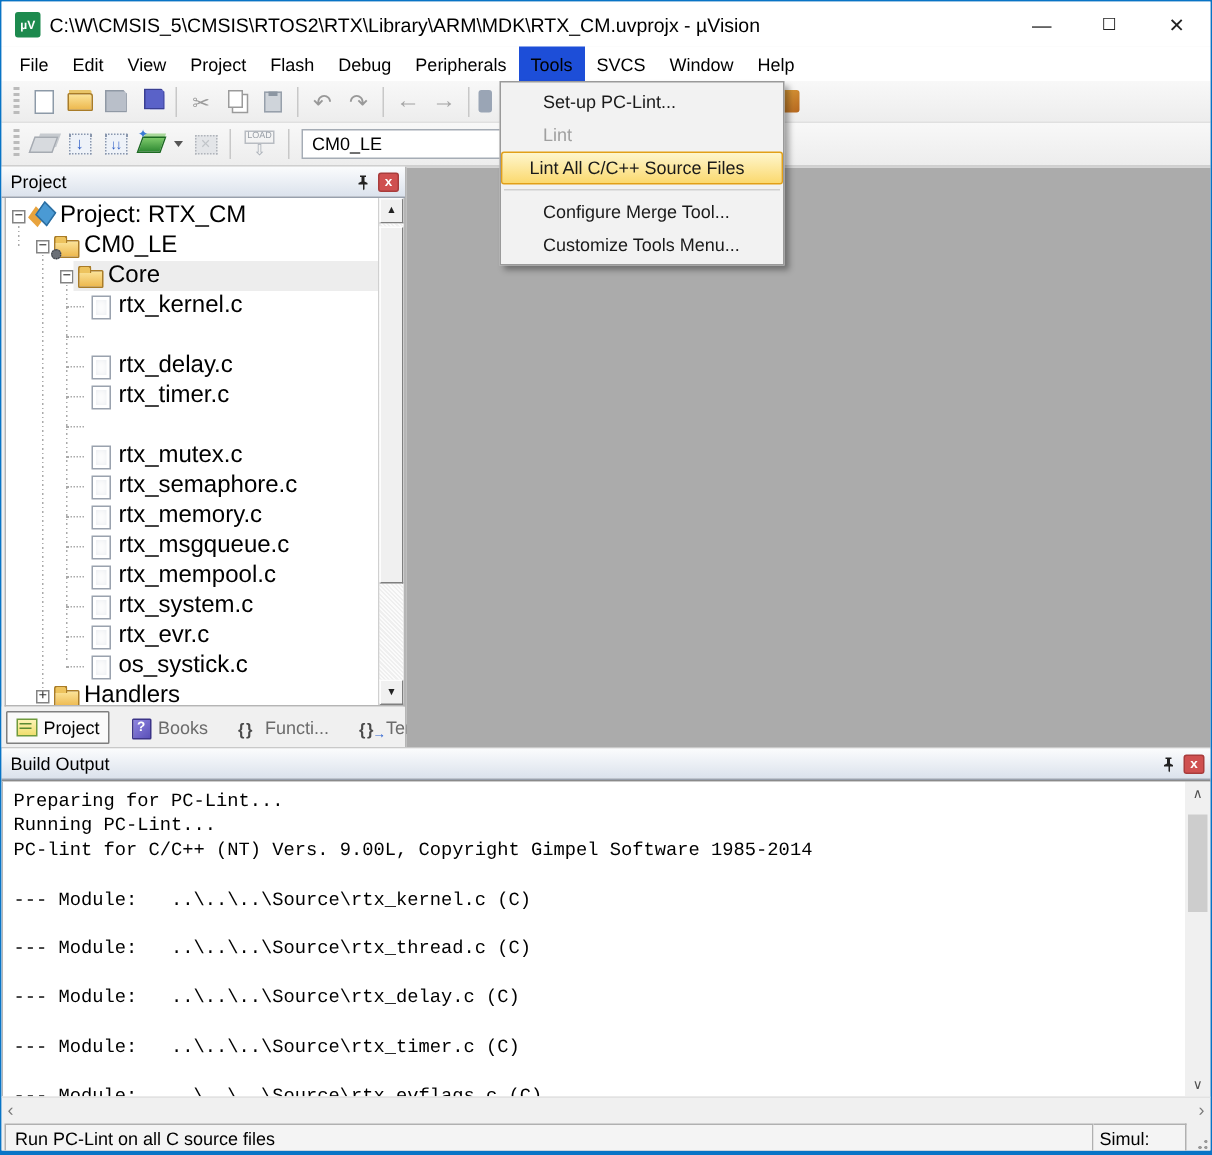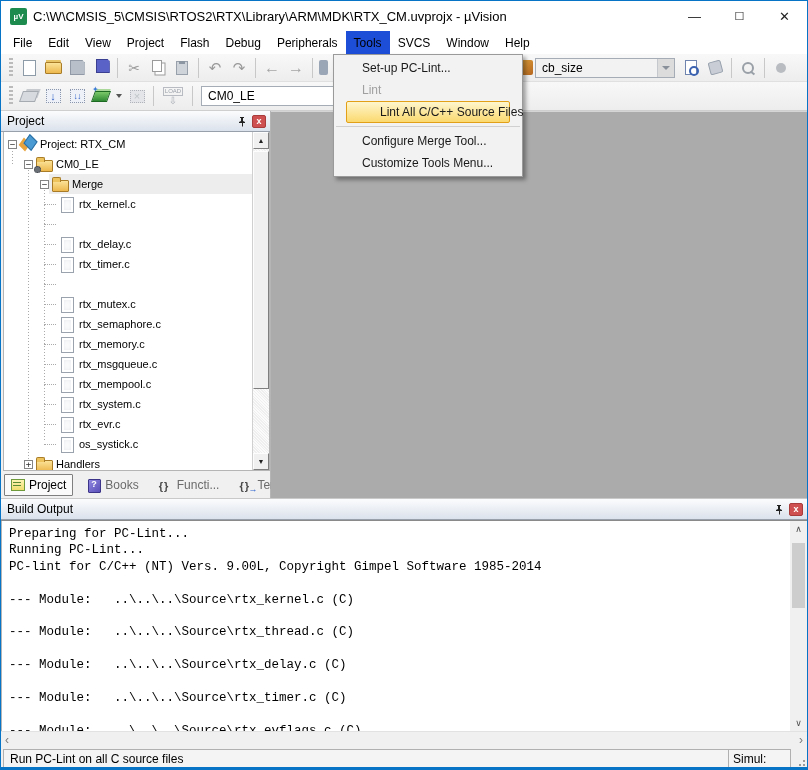--- a/index.html
+++ b/index.html
@@ -86,21 +86,21 @@
   .stub { height:1px; border-top:1px dotted #aaa; flex:none; }
   .hl-wrap { display:flex; align-items:center; flex:1; height:100%; }
   .hl-wrap.selected { background:#ededed; }
   .t-icon { width:16px; height:14px; margin:0 4px 0 3px; position:relative; flex:none; }
   .ti-project::before { content:""; position:absolute; width:9px; height:9px; left:0; top:3px; background:#e8a33d; transform:rotate(45deg) skew(10deg); }
   .ti-project::after { content:""; position:absolute; width:9px; height:9px; left:5px; top:0; background:#4a9ad4; transform:rotate(45deg) skew(10deg); border:1px solid #2c6ea0; }
   .ti-folder::before, .ti-folder-gear::before, .ti-folder-open::before { content:""; position:absolute; left:0; top:3px; width:15px; height:10px; background:linear-gradient(#fbe398,#edb84e); border:1px solid #a97c28; border-radius:1px; }
   .ti-folder::after, .ti-folder-gear::after, .ti-folder-open::after { content:""; position:absolute; left:0; top:0; width:7px; height:4px; background:#edc35e; border:1px solid #a97c28; border-bottom:none; border-radius:2px 2px 0 0; }
   .ti-folder-gear .gear { position:absolute; left:-2px; bottom:-2px; width:7px; height:7px; background:#6b7077; border-radius:50%; border:1px dotted #3a3e44; z-index:2; }
   .ti-file::before { content:""; position:absolute; left:2px; top:0; width:11px; height:14px; background:#fdfdfd; border:1px solid #9aa2ae; box-shadow:inset 0 0 0 2px #fff, inset 0 0 6px #d8dde5; }
-  .tree-label { font-size:11px; white-space:nowrap; }
+  .tree-label { font-size:16px; white-space:nowrap; }
 
   
   .vscroll-classic { width:17px; background:#f3f3f3; border-left:1px solid #d0d0d0; display:flex; flex-direction:column; position:relative; }
   .sc-btn { height:17px; background:#f0f0f0; border:1px solid; border-color:#fdfdfd #7f7f7f #7f7f7f #fdfdfd; display:flex; align-items:center; justify-content:center; font-size:7px; color:#222; flex:none; }
   .sc-track { flex:1; background:repeating-linear-gradient(45deg,#efefef 0 1px,#fbfbfb 1px 2px); position:relative; }
   .sc-thumb-classic { position:absolute; left:0; width:100%; background:#f0f0f0; border:1px solid; border-color:#fdfdfd #7f7f7f #7f7f7f #fdfdfd; }
   .editor { flex:1; background:#ababab; border-top:1px solid #d5d5d5; }
 
   
   .tab-row { height:27px; background:#f0f0f0; display:flex; align-items:flex-end; padding:0 0 2px 3px; }
@@ -134,21 +134,21 @@
   .grip-corner { width:14px; display:flex; align-items:flex-end; justify-content:flex-end; }
   .grip-corner::before { content:""; width:8px; height:8px; background:
       radial-gradient(circle at 7px 1px,#9a9a9a 1px,transparent 1.3px),
       radial-gradient(circle at 7px 5px,#9a9a9a 1px,transparent 1.3px),
       radial-gradient(circle at 3px 5px,#9a9a9a 1px,transparent 1.3px); }
 
   
   .dropdown { position:absolute; left:332px; top:53px; width:190px; background:#f2f2f2; border:1px solid #9a9a9a; box-shadow:3px 3px 4px rgba(0,0,0,0.35); z-index:50; padding:2px 0; }
   .dd-item { height:22px; display:flex; align-items:center; padding-left:28px; font-size:12px; color:#1a1a1a; white-space:nowrap; }
   .dd-item.disabled { color:#a0a0a0; }
-  .dd-item.highlighted { margin:0 12px; padding-left:33px; border:1px solid #e2a018; border-radius:2px; background:linear-gradient(#fef6cd,#fbd96f);text-align:center; }
+  .dd-item.highlighted { margin:0 0; padding-left:18px; border:1px solid #e2a018; border-radius:2px; background:linear-gradient(#fef6cd,#fbd96f);text-align:center; }
   .dd-sep { height:1px; background:#d0d0d0; margin:3px 2px; }
 </style>
 </head>
 <body>
 
 <div class="window">
 
   <div class="titlebar">
     <div class="app-icon">µV</div>
     <div class="title-text">C:\W\CMSIS_5\CMSIS\RTOS2\RTX\Library\ARM\MDK\RTX_CM.uvprojx - µVision</div>
@@ -187,34 +187,20 @@
         <div class="tb-sep"></div>
         <span class="ic ic-undo"></span>
         <span class="ic ic-redo"></span>
         <div class="tb-sep"></div>
         <span class="ic ic-back"></span>
         <span class="ic ic-fwd"></span>
         <div class="tb-sep"></div>
         <span class="ic ic-frag-gray"></span>
       </span>
     <span style="position:absolute;left:518px;" id="tb1-bookmark"><span class="ic ic-frag-orange"></span></span>
-    <div class="tb-right">
-      <div class="combo search flat">
-        <span class="combo-text">cb_size</span>
-        <span class="combo-arrow"></span>
-      </div>
-      <span id="tb1-right" style="display:flex;align-items:center;">
-          <span class="ic ic-findfiles"></span>
-          <span class="ic ic-grep"></span>
-          <div class="tb-sep"></div>
-          <span class="ic ic-find"></span>
-          <div class="tb-sep"></div>
-          <span class="ic ic-bpcircle"></span>
-        </span>
-    </div>
   </div>
 
   <div class="toolbar tb2">
     <div class="grip"></div>
     <span id="tb2-left" style="display:flex;align-items:center;">
         <span class="ic ic-translate"></span>
         <span class="ic ic-build"></span>
         <span class="ic ic-rebuild"></span>
         <span class="ic ic-batch"></span>
         <span class="ic ic-caret"></span>
@@ -261,21 +247,21 @@
                   <span class="gear"></span>
                 </span>
                 <span class="tree-label">CM0_LE</span>
               </span>
             </div>
             <div class="tree-row">
               <span style="width: 36px; flex: 0 0 auto;"></span>
               <span class="expander">−</span>
               <span class="hl-wrap selected">
                 <span class="t-icon ti-folder-open"></span>
-                <span class="tree-label">Merge</span>
+                <span class="tree-label">Core</span>
               </span>
             </div>
             <div class="tree-row">
               <span style="width: 40px; flex: 0 0 auto;"></span>
               <span class="stub" style="width: 12px;"></span>
               <span class="hl-wrap">
                 <span class="t-icon ti-file"></span>
                 <span class="tree-label">rtx_kernel.c</span>
               </span>
             </div>

